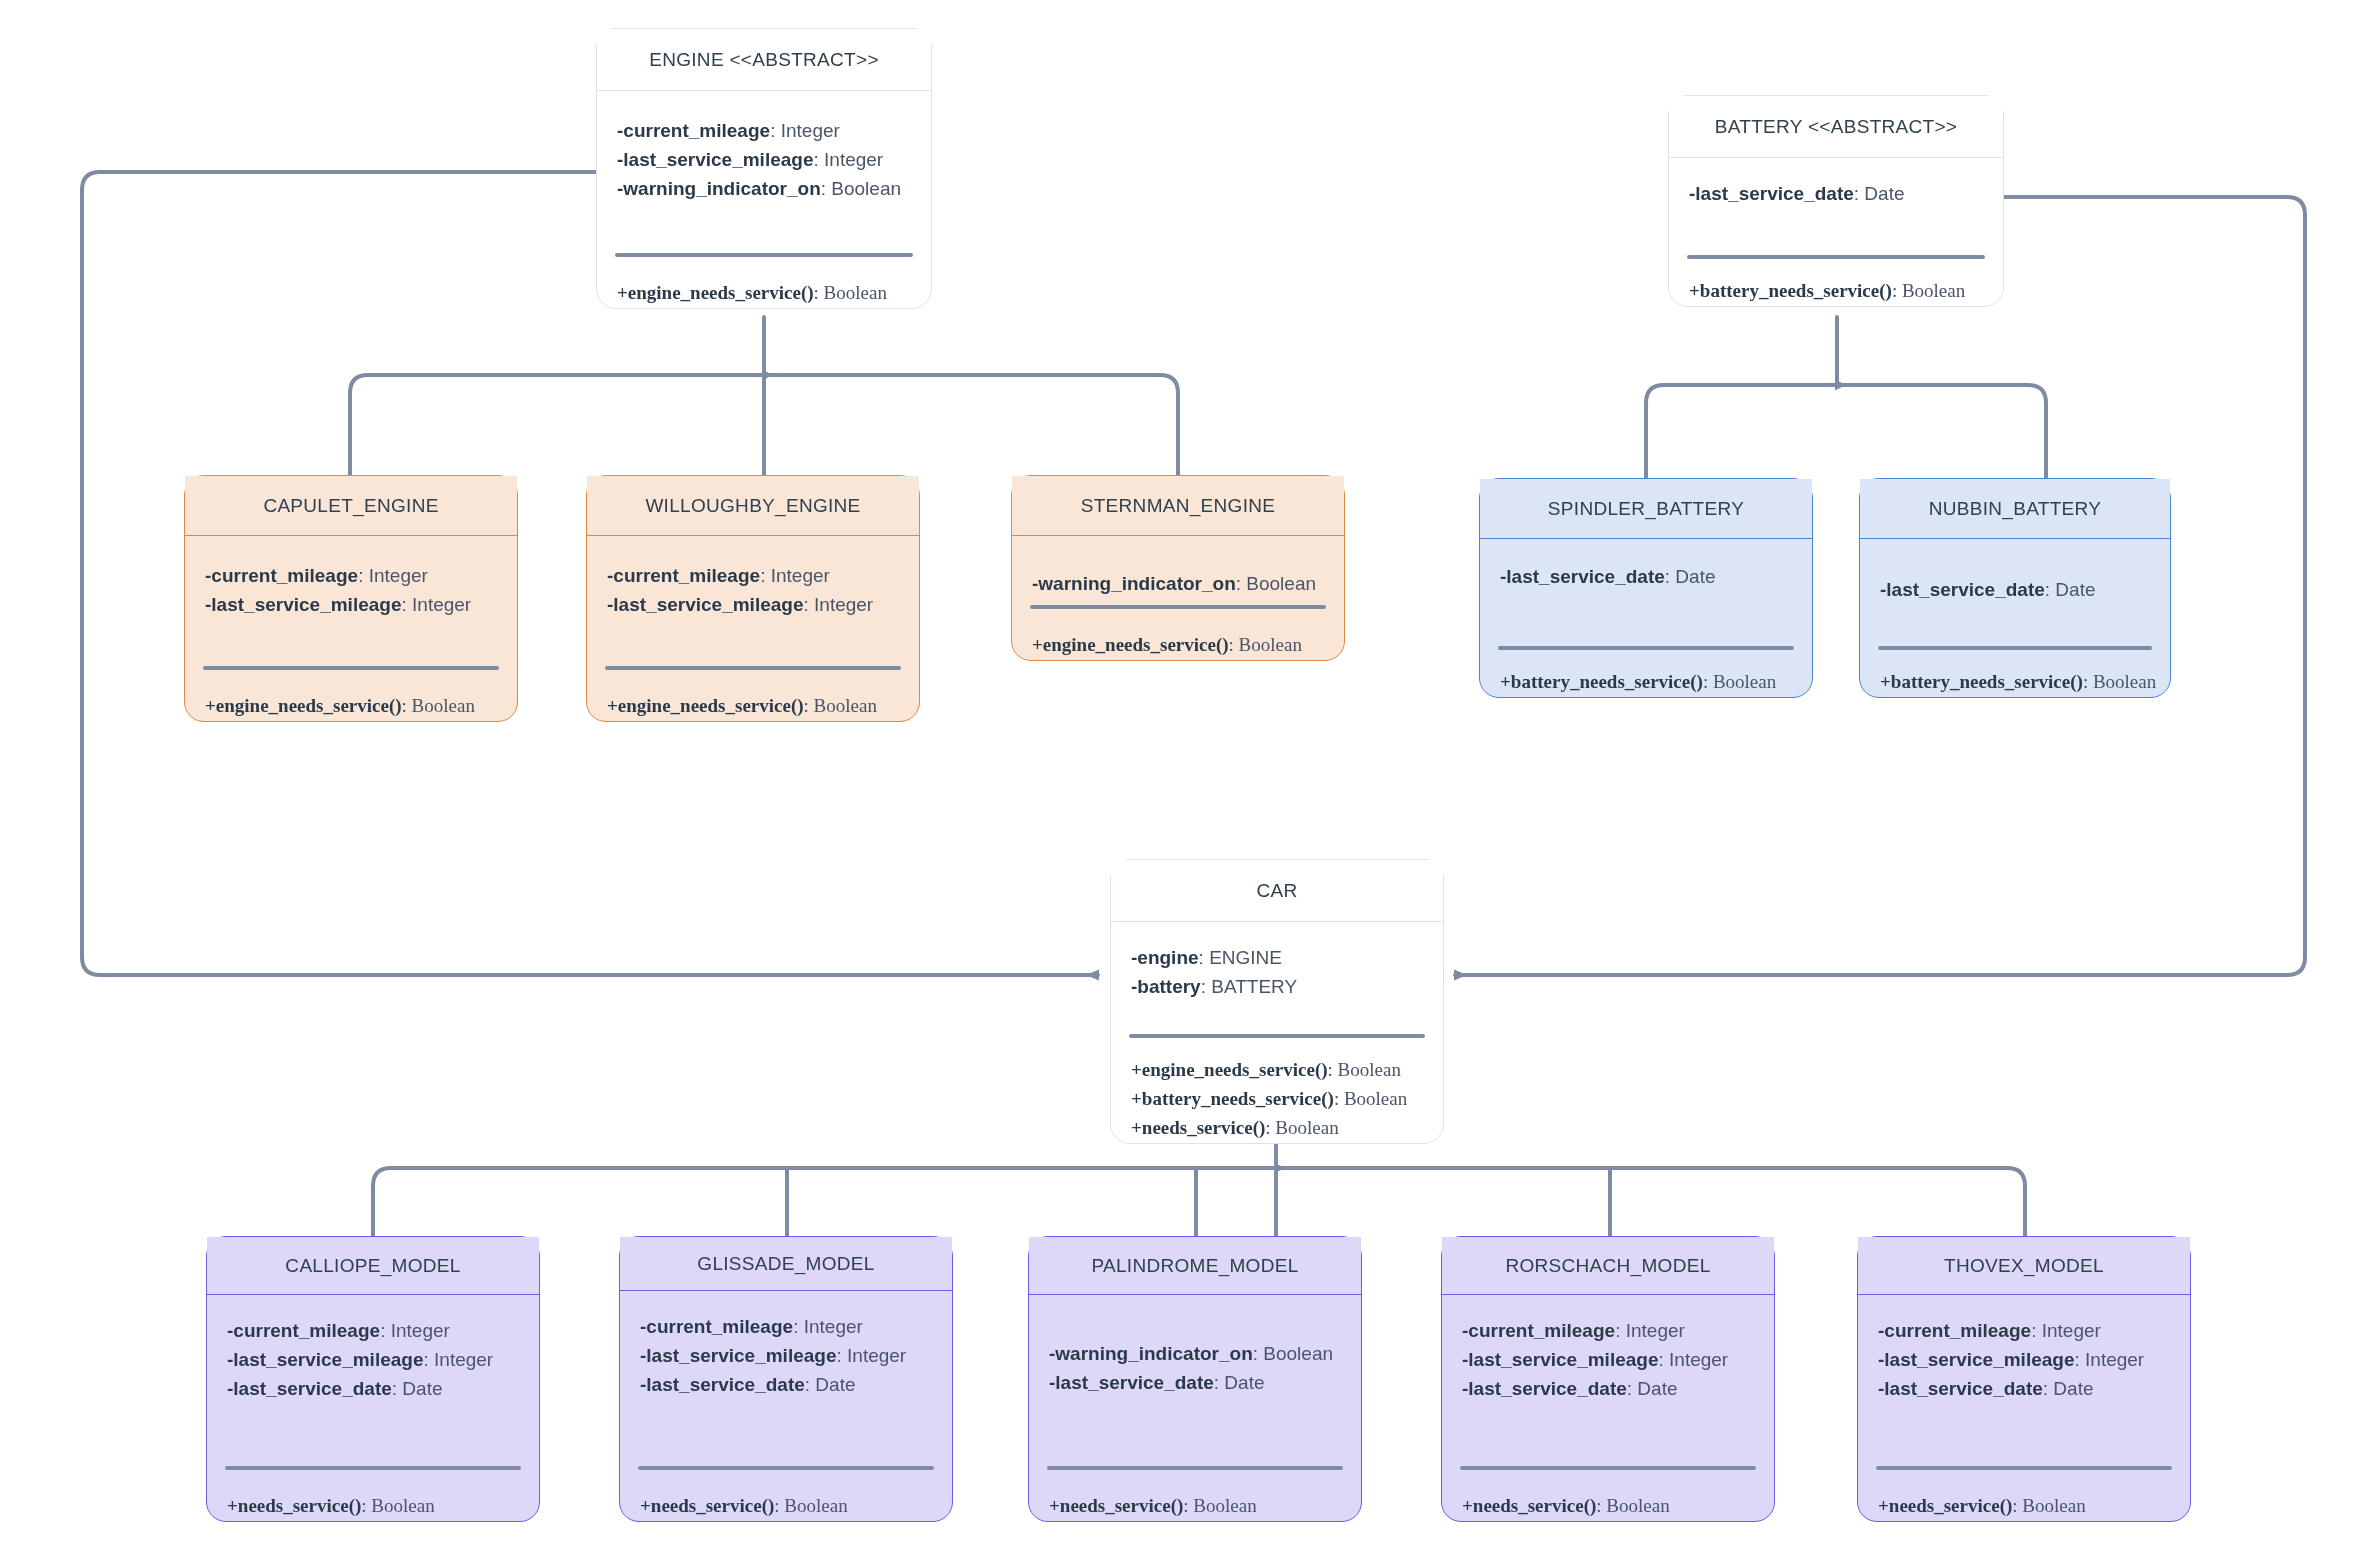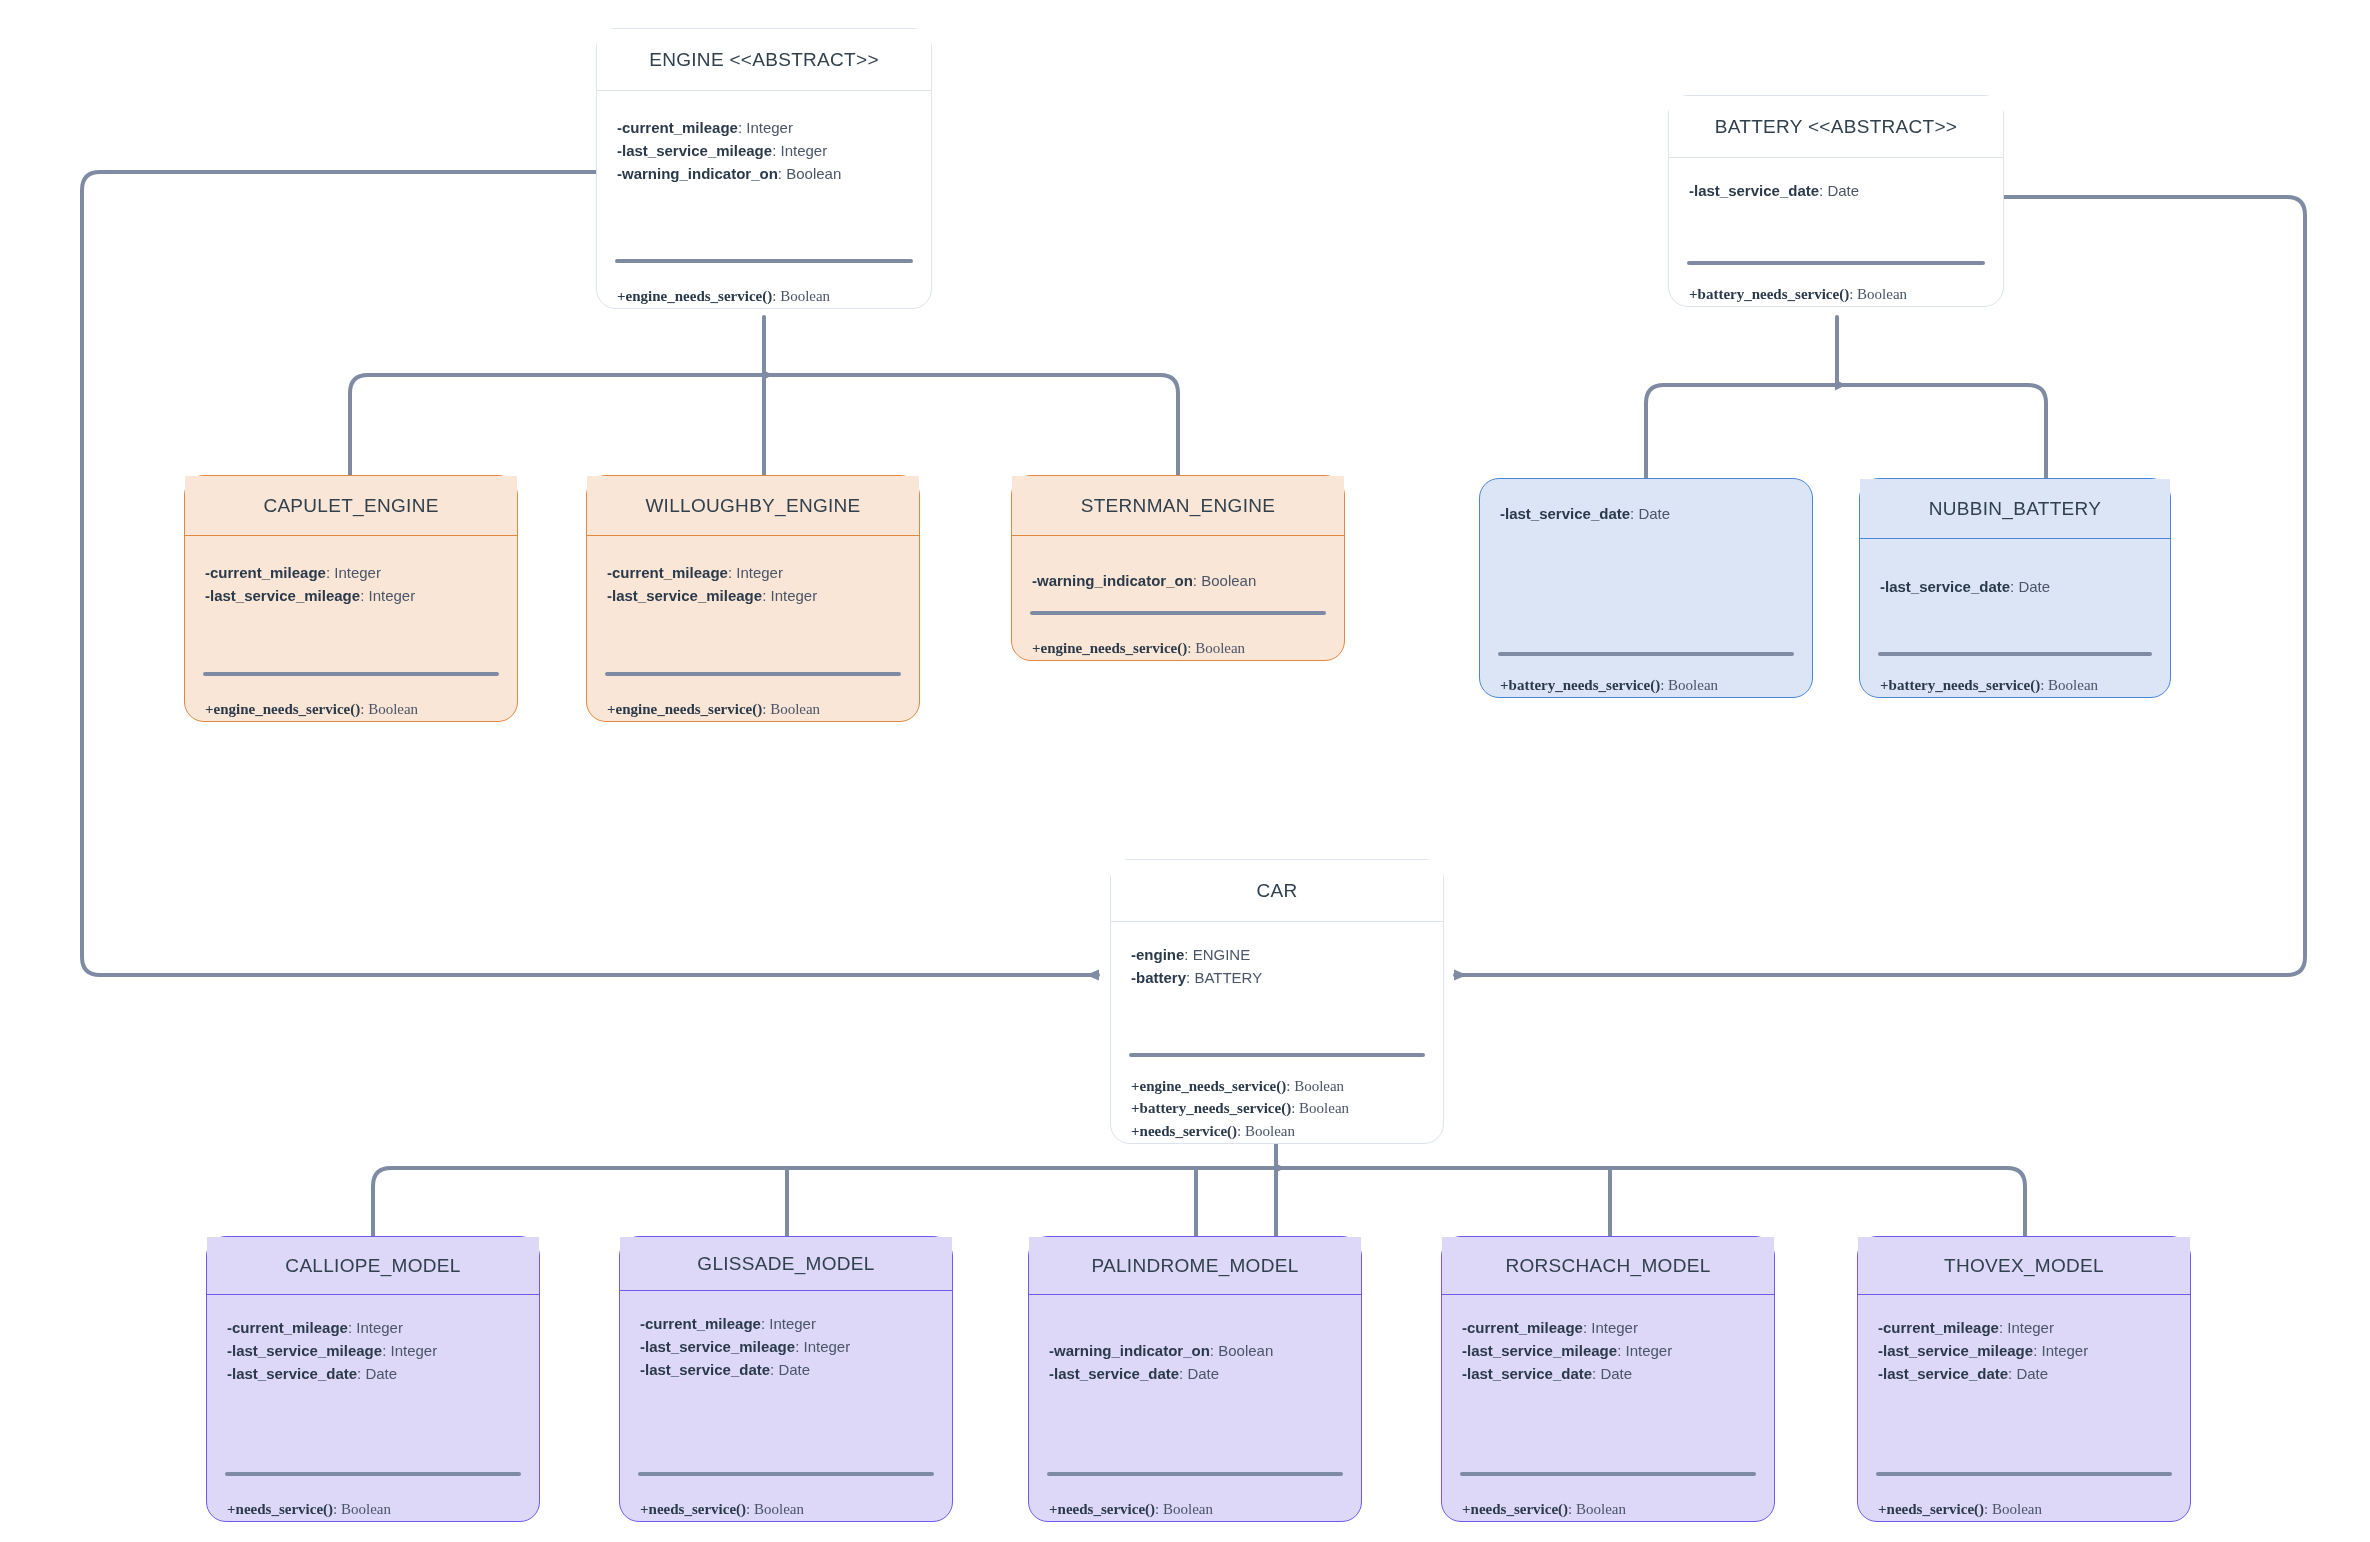--- a/index.html
+++ b/index.html
@@ -65,21 +65,21 @@
     padding: 22px 20px 0 20px;
     font-family: Liberation Serif, serif;
   }
   .uml-sep {
     height: 4px;
     background: #7e8ba3;
     margin: 0 18px;
     border-radius: 2px;
   }
   .member {
-    font-size: 15px;
+    font-size: 19px;
     color: #4a5568;
     line-height: 1.52;
     white-space: nowrap;
   }
   .member b {
     color: #2b3a4a;
     font-weight: 700;
   }
   .member .vis {
     color: #2b3a4a;
@@ -252,20 +252,21 @@
       <div class="uml-sep"></div>
       <div class="uml-methods">
         <div class="member">
           <span class="vis">+</span><b>engine_needs_service()</b>: <span>Boolean</span>
         </div>
       </div>
     </div>
   </div>
 
   <div class="uml-class theme-blue" style="left:1479px; top:478px; width:334px; height:220px;">
+    <div class="uml-title" style="height:60px;">SPINDLER_BATTERY</div>
     <div class="uml-body">
       <div class="uml-attrs" style="padding-top:24px;">
         <div class="member">
           <span class="vis">-</span><b>last_service_date</b>: <span>Date</span>
         </div>
       </div>
       <div class="uml-sep"></div>
       <div class="uml-methods" style="padding-top:18px;">
         <div class="member">
           <span class="vis">+</span><b>battery_needs_service()</b>: <span>Boolean</span>

